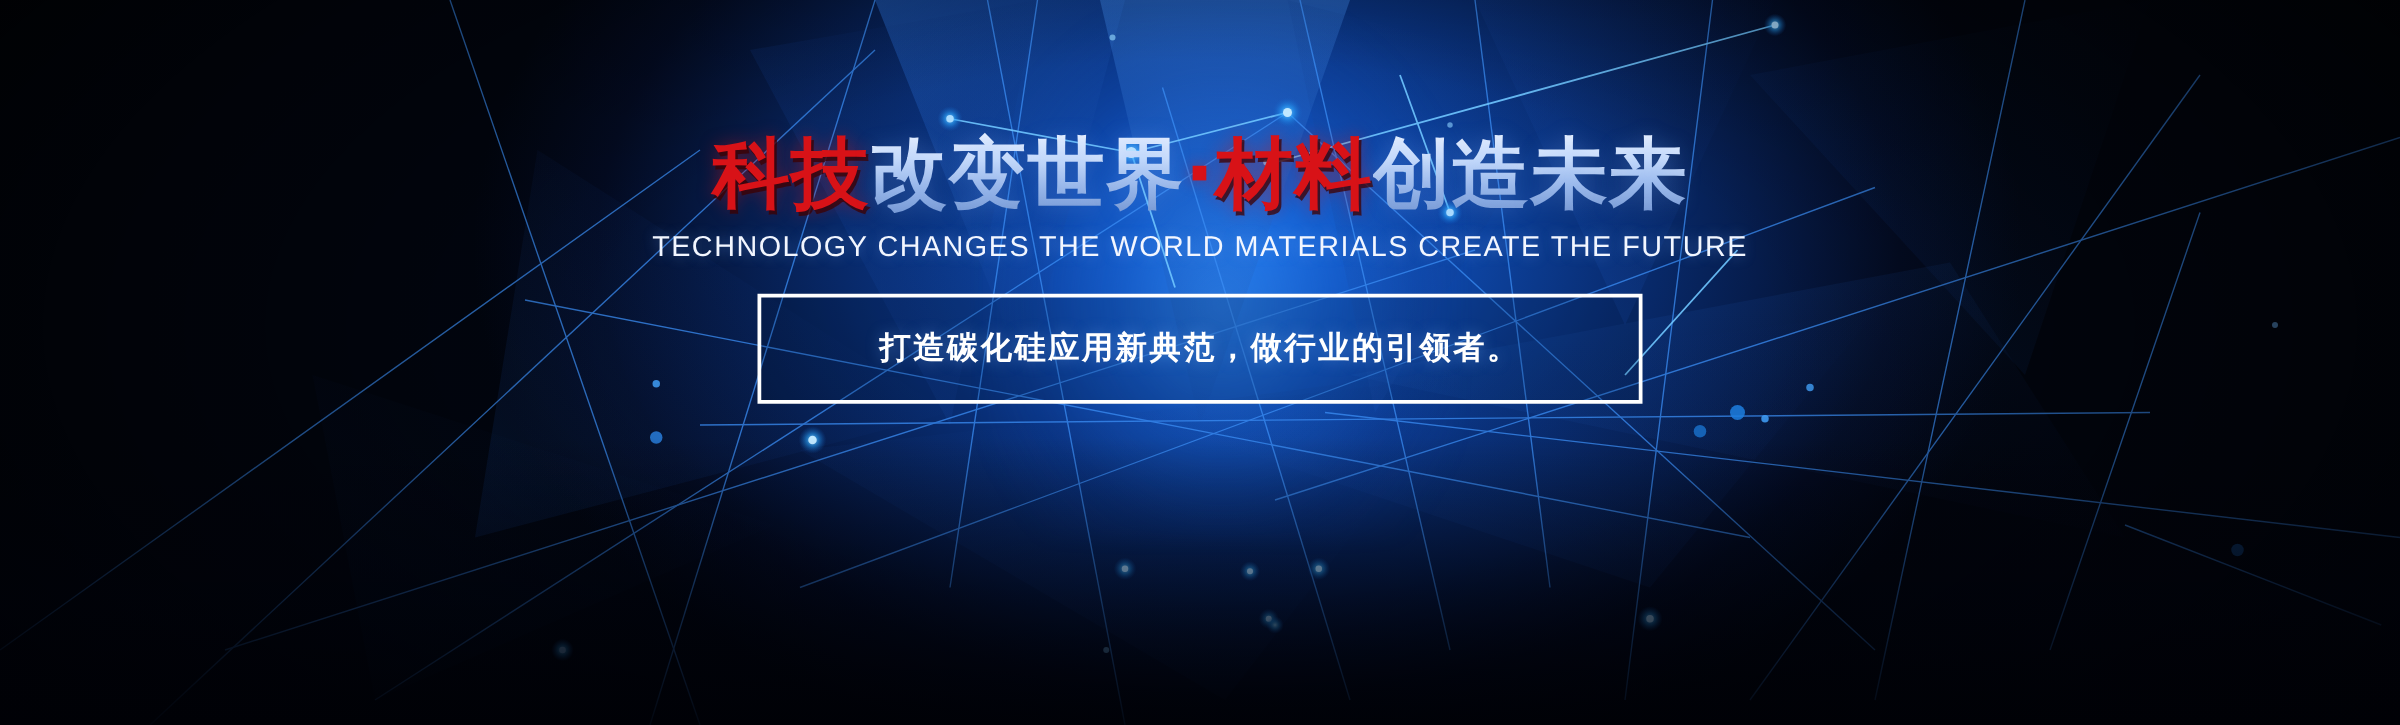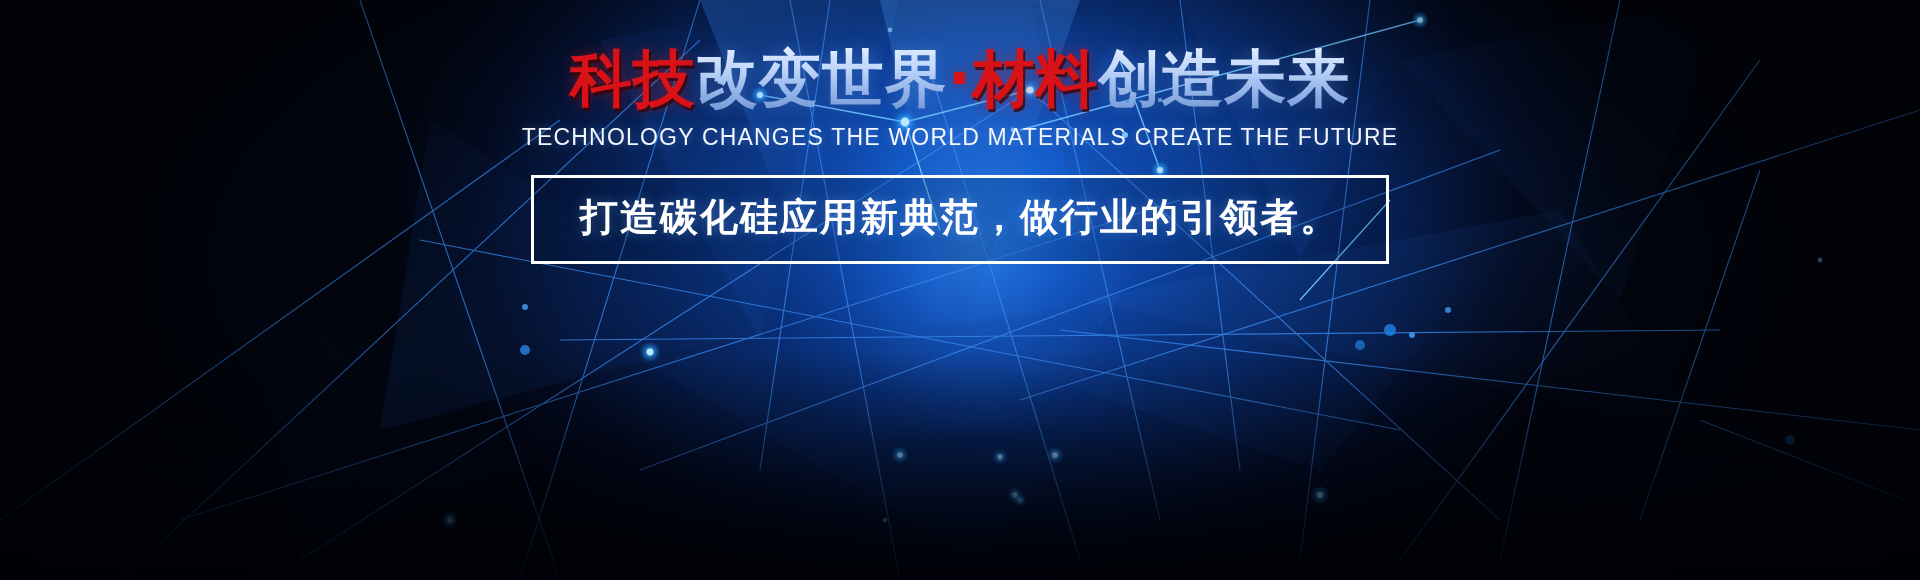--- a/index.html
+++ b/index.html
@@ -58,21 +58,21 @@
   }
 
   
   .content {
     position: absolute;
     inset: 0;
     display: flex;
     flex-direction: column;
     align-items: center;
     justify-content: flex-start;
-    padding-top: 48px;
+    padding-top: 108px;
   }
 
   .headline {
     margin: 0;
     font-family: "DejaVu Sans", "Liberation Sans", sans-serif;
     font-size: 62px;
     font-weight: bold;
     letter-spacing: 1px;
     line-height: 1.0;
     white-space: nowrap;
@@ -115,21 +115,21 @@
     display: flex;
     align-items: center;
     justify-content: center;
     min-width: 708px;
     min-height: 88px;
     background: rgba(3,10,32,0.16);
   }
   .slogan {
     margin: 0;
     font-family: "DejaVu Sans", "Liberation Sans", sans-serif;
-    font-size: 38px;
+    font-size: 25px;
     font-weight: bold;
     letter-spacing: 2px;
     color: #ffffff;
     white-space: nowrap;
     text-shadow: 0 0 12px rgba(120,180,255,0.4);
     user-select: none;
   }
 </style>
 </head>
 <body>

